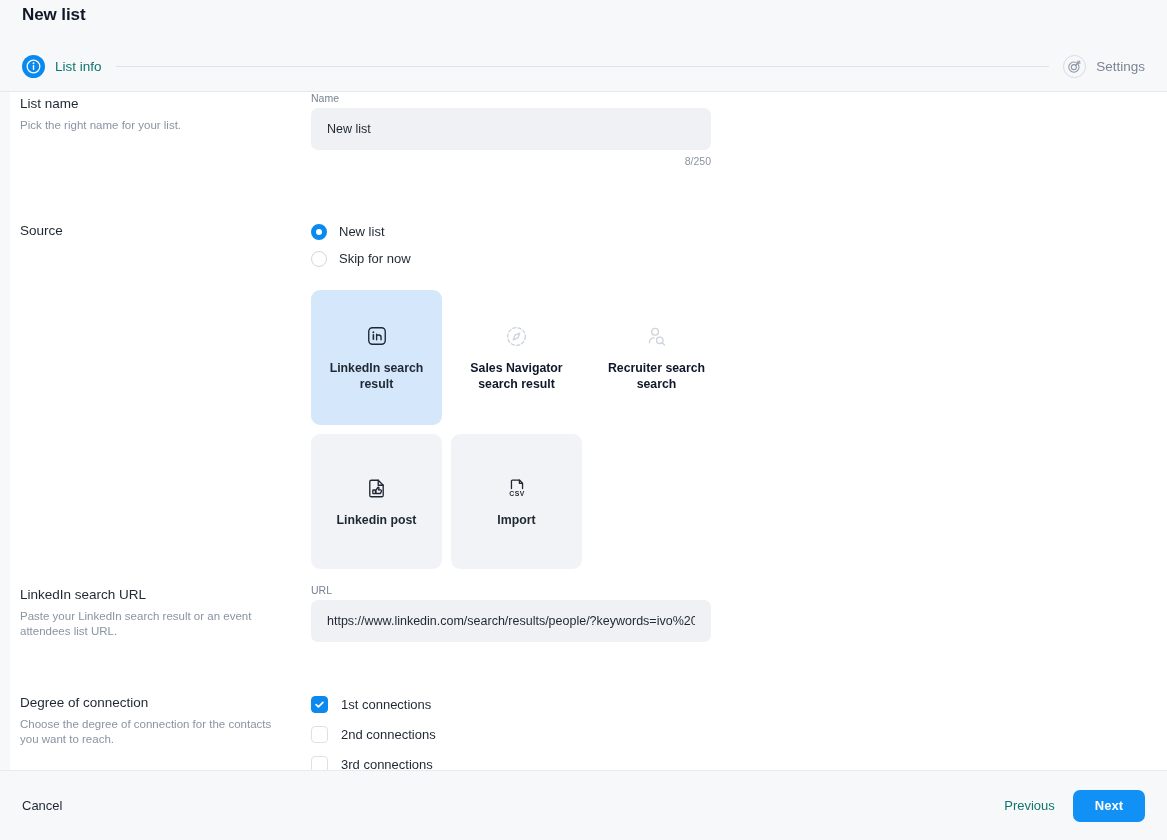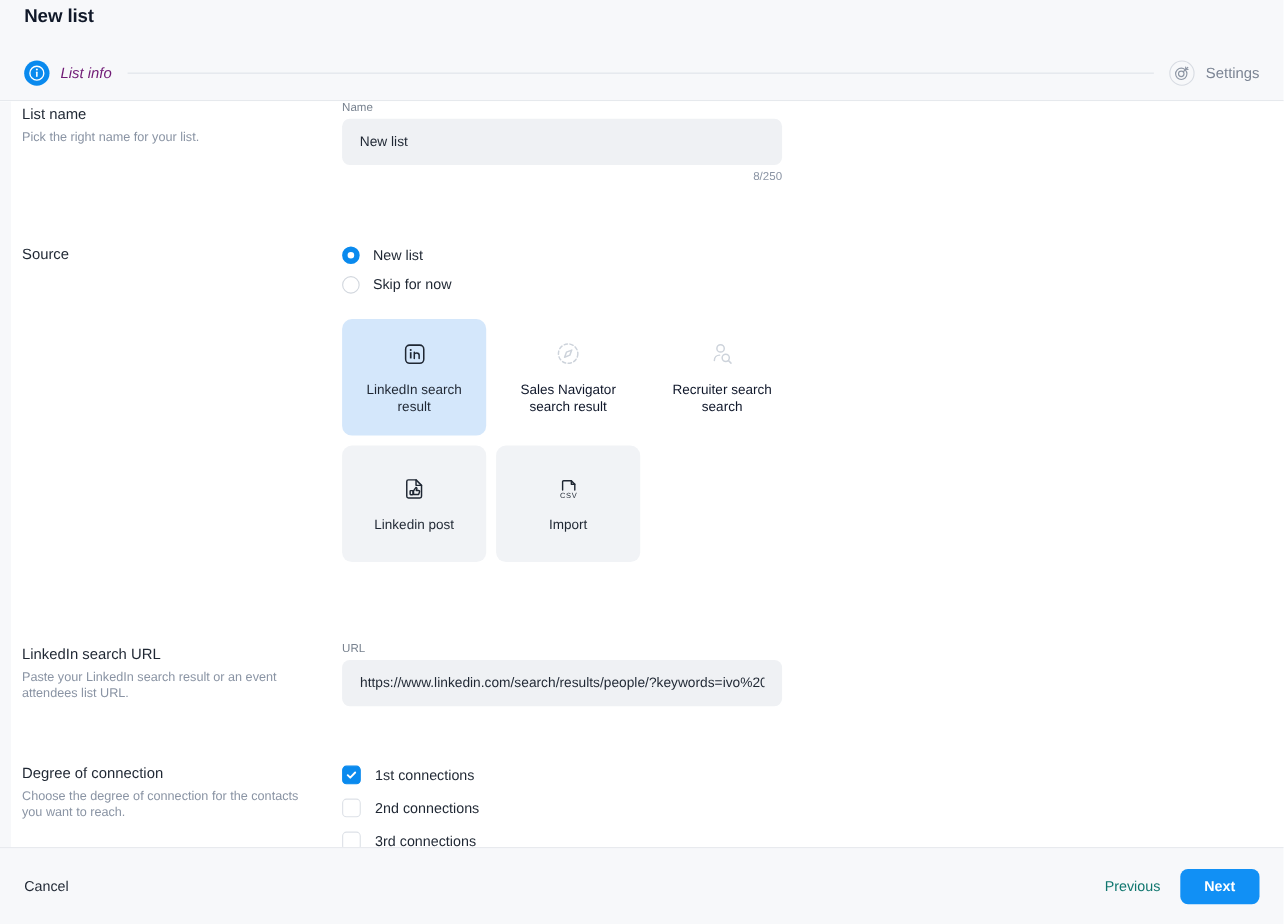--- a/index.html
+++ b/index.html
@@ -32,21 +32,21 @@
   .step-left{ margin-left:22px; }
   .step-right{ margin-right:22px; }
   .step-badge{
     width:23px; height:23px; border-radius:50%;
     display:flex; align-items:center; justify-content:center;
     flex:0 0 auto;
   }
   .step-badge.active{ background:#0a8aee; }
   .step-badge.inactive{ background:#f7f8fa; border:1px solid #d7dbe2; }
   .step-label{ font-size:13.5px; }
-  .step-label.active{ color:#701a75;font-style:italic; }
+  .step-label.active{ color:#0f766e; }
   .step-label.inactive{ color:#7c8594; }
   .step-line{
     flex:1 1 auto; height:1px; background:#dfe3e9;
     margin:0 14px;
   }
 
   
   .form-scroll{
     position:absolute; left:0; top:92px; width:1167px; height:678px;
     background:#ffffff;
@@ -83,24 +83,24 @@
     width:16px; height:16px; border-radius:50%;
     border:1.6px solid #d2d7de; background:#fff;
     flex:0 0 auto; position:relative;
   }
   .radio.checked{ border:5px solid #0a8aee; background:#fff; }
   .radio-label{ font-size:13px; color:#1f2733; }
 
   
   .cards{ display:flex; flex-wrap:wrap; gap:9px; width:420px; margin-top:18px; }
   .card{
-    width:131px; height:106px; border-radius:9px;
+    width:131px; height:135px; border-radius:9px;
     background:#f1f3f6;
     display:flex; flex-direction:column; align-items:center; justify-content:center;
-    gap:11px; padding:6px;
+    gap:11px; padding:6px;font-weight:bold;
   }
   .card.selected{ background:#d4e7fb; }
   .card.disabled{ background:#ffffff; }
   .card-icon{ height:26px; display:flex; align-items:center; justify-content:center; }
   .card-label{
     font-size:12.3px; line-height:16px; text-align:center; color:#1f2733;
     max-width:112px;
   }
   .card.disabled .card-label{ color:#0f172a; }
 

